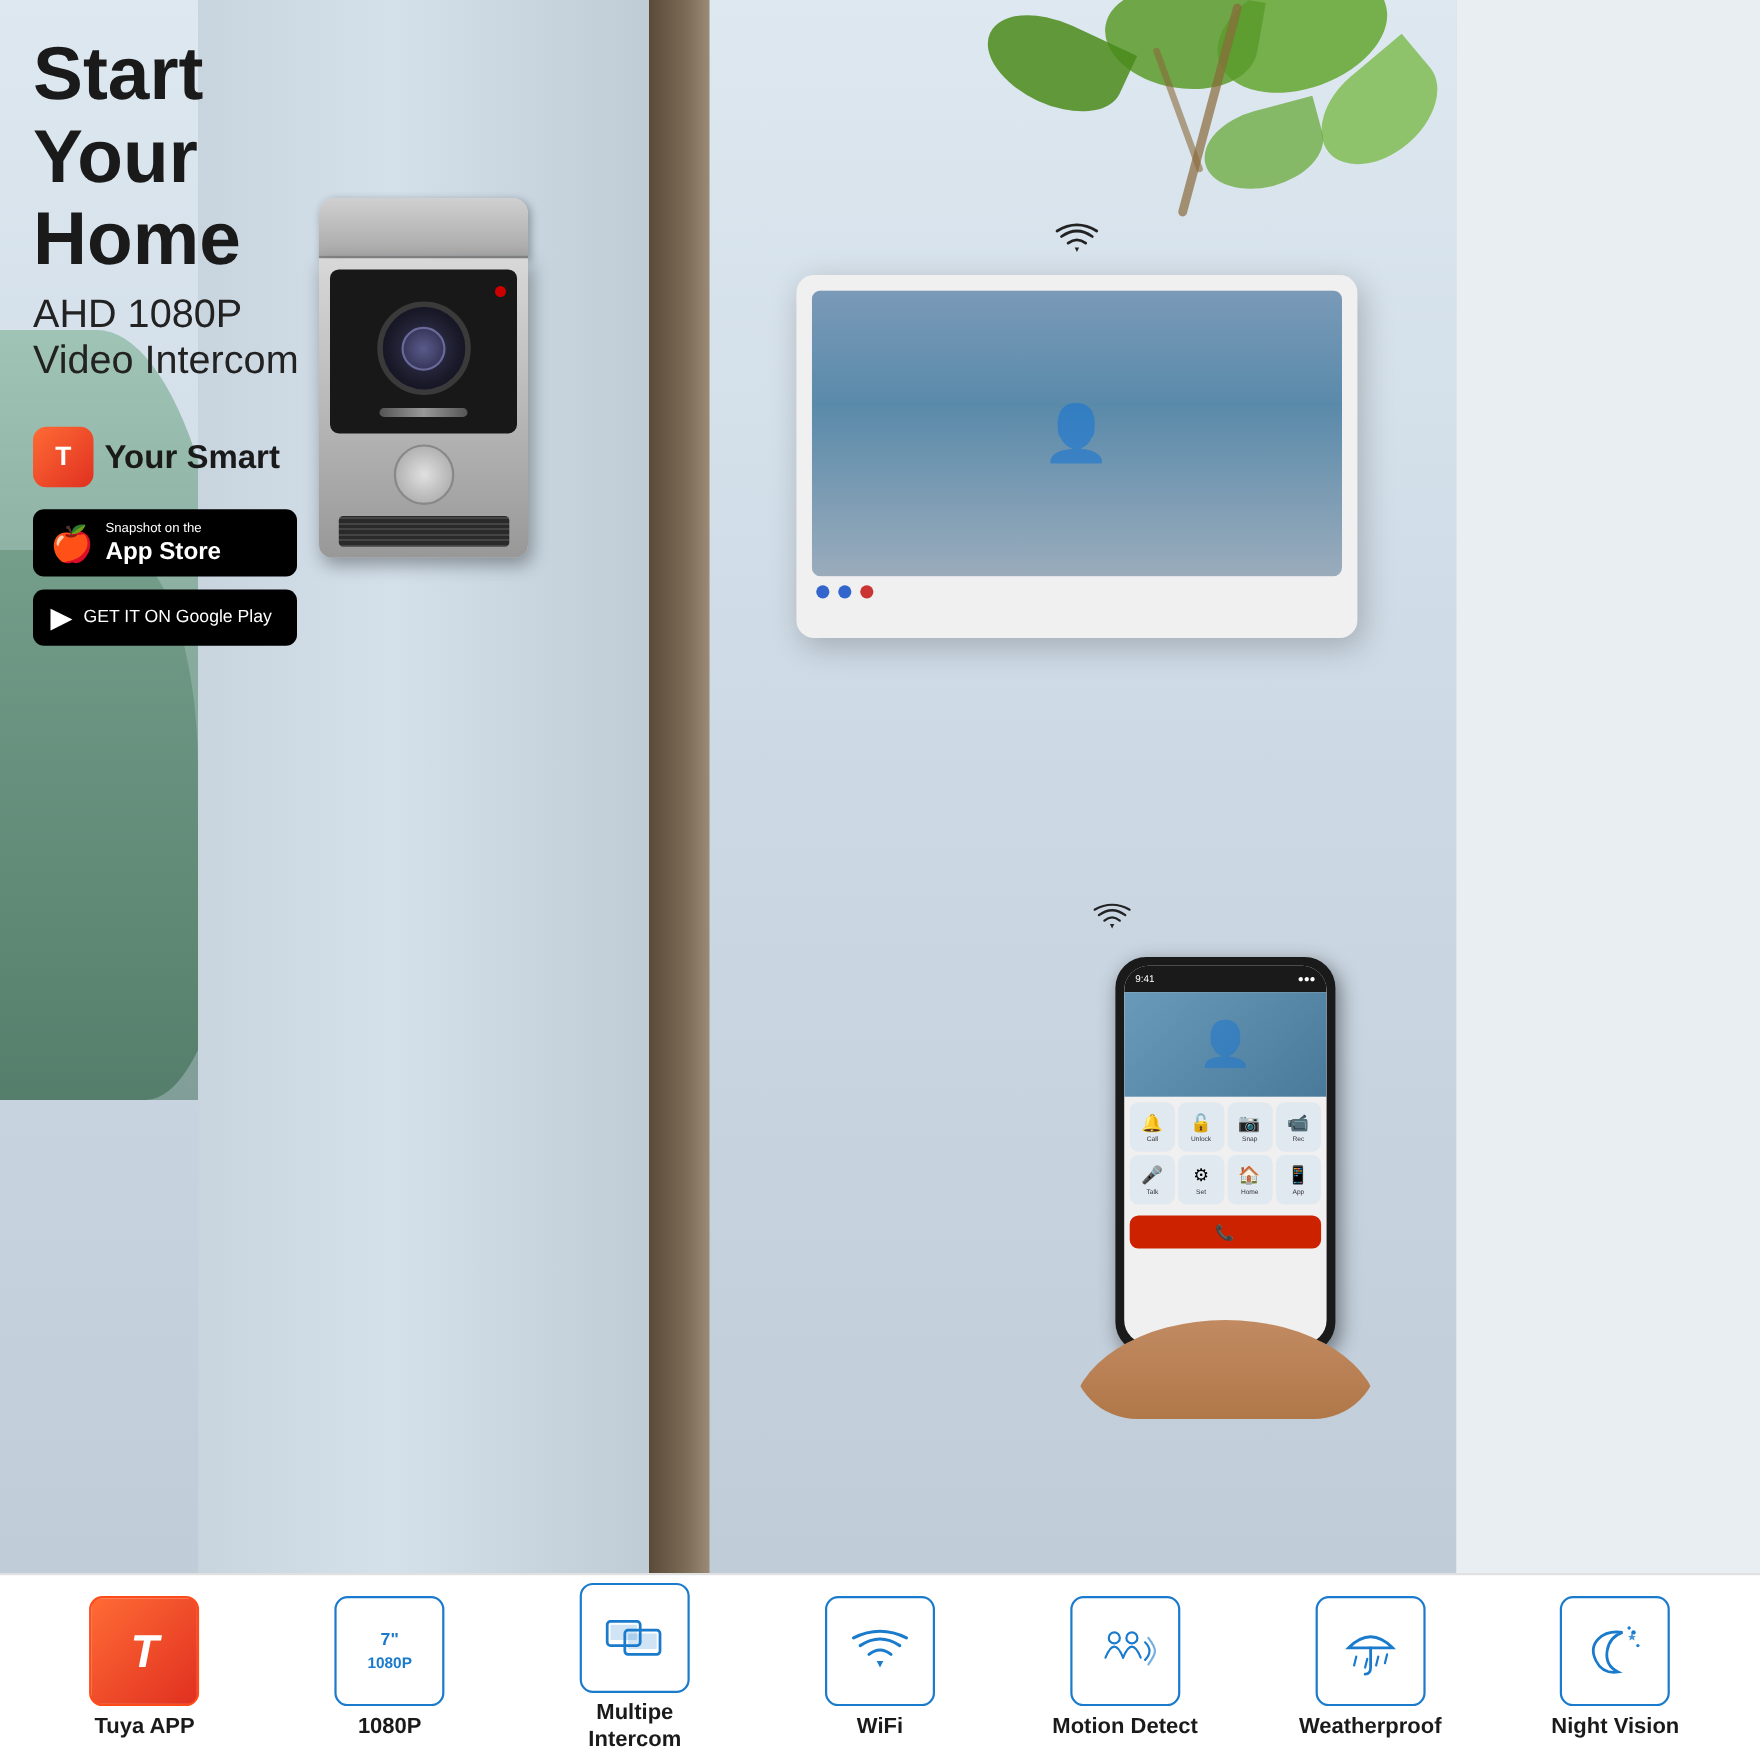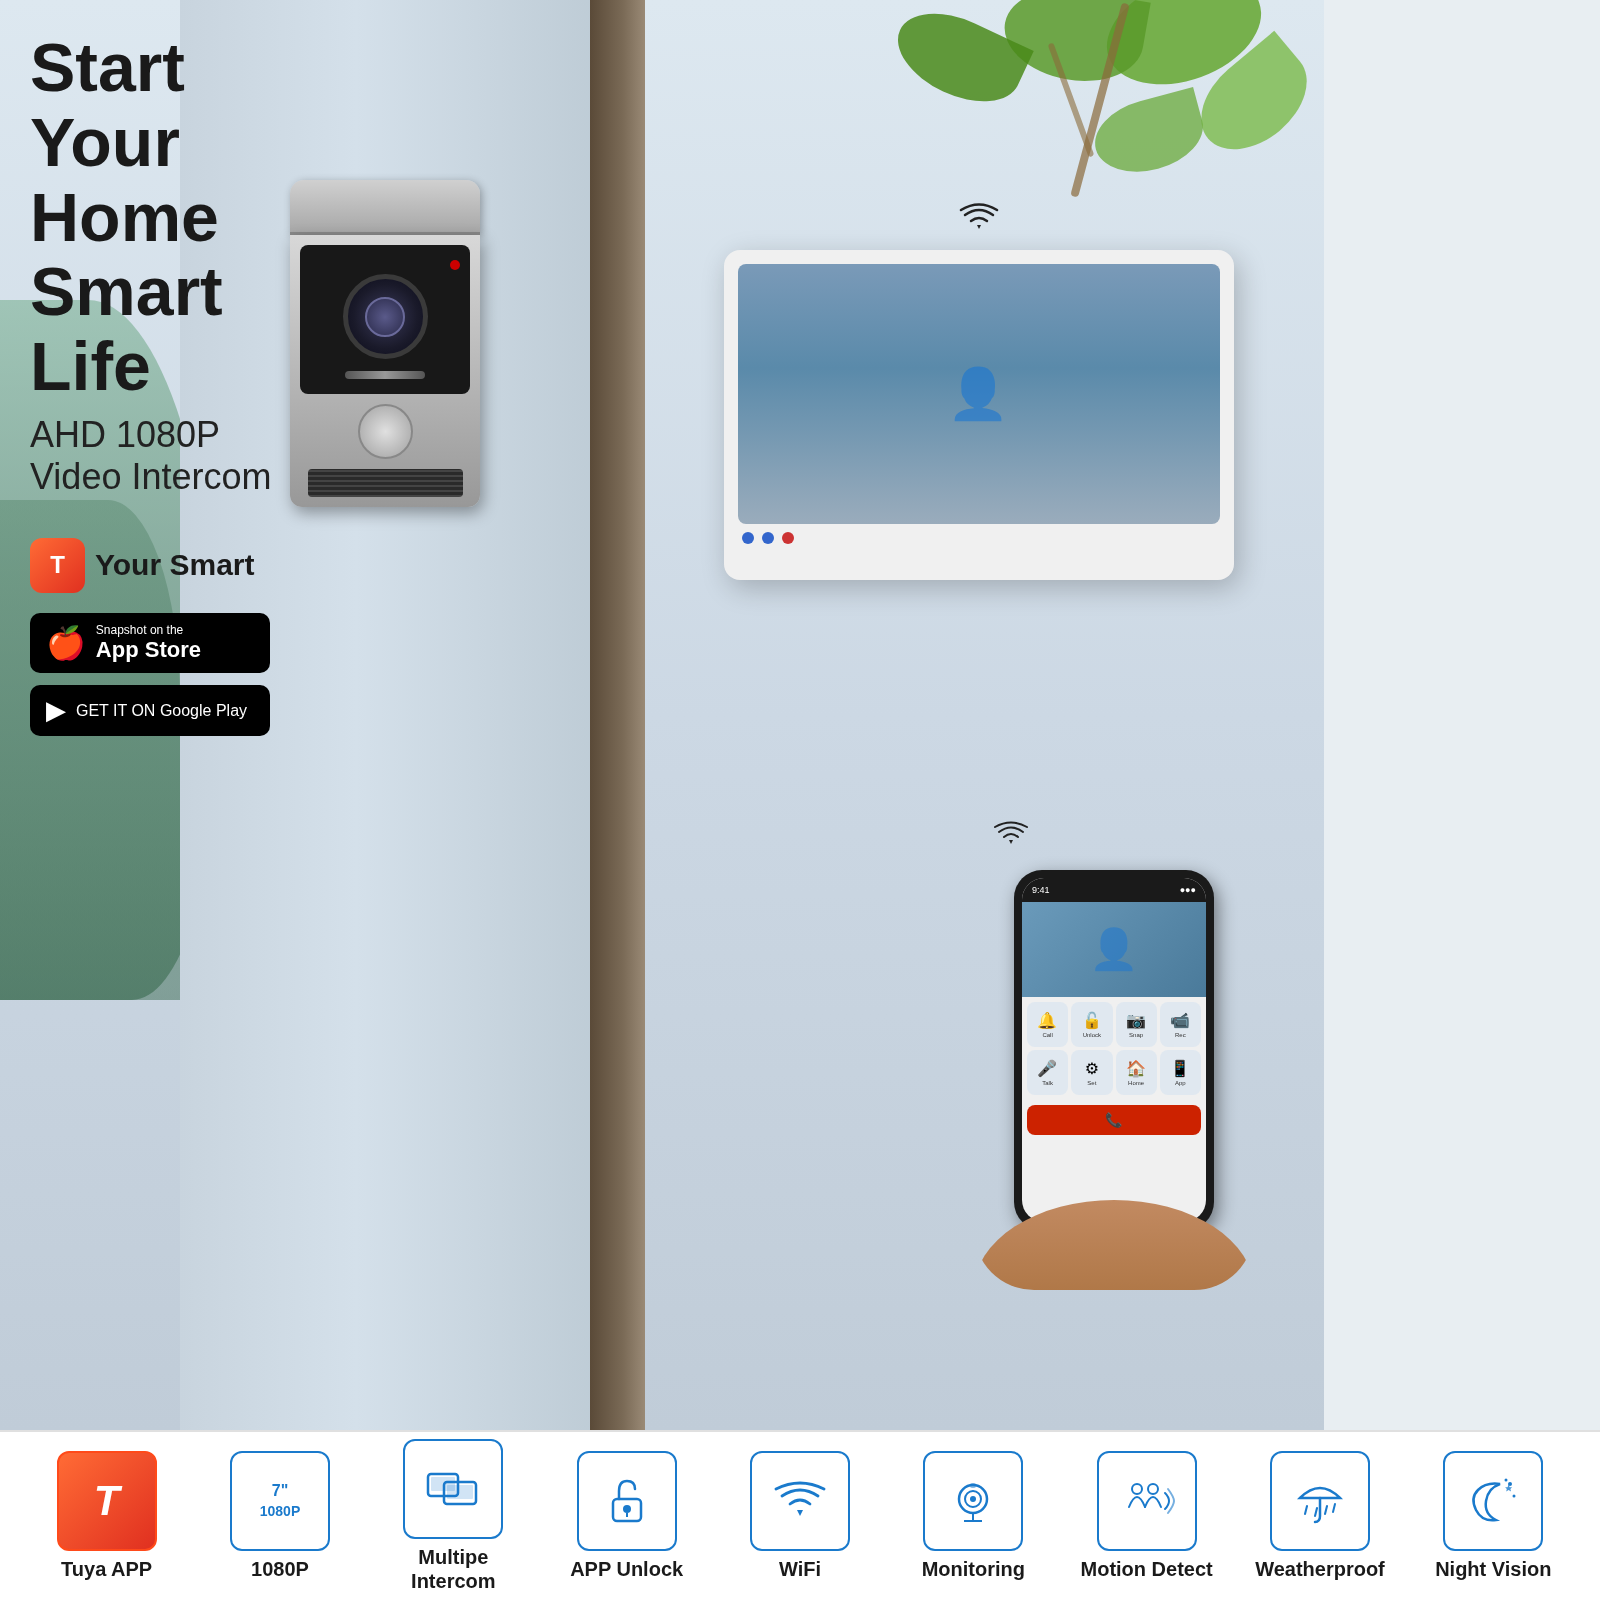--- a/index.html
+++ b/index.html
@@ -184,21 +184,20 @@
 
     <div style="position:absolute;right:120px;top:100px;width:110px;height:70px;background:#6aaa3a;border-radius:50% 0 50% 50%;transform:rotate(-15deg);opacity:0.75;"></div>
 
     <div style="position:absolute;right:220px;top:0;width:8px;height:200px;background:#8a6a3a;transform:rotate(15deg);border-radius:4px;opacity:0.7;"></div>
     <div style="position:absolute;right:250px;top:40px;width:6px;height:120px;background:#8a6a3a;transform:rotate(-20deg);border-radius:4px;opacity:0.6;"></div>
   </div>
 
   <div class="left-panel">
     <h1 class="headline">
       <span>Start Your Home</span><br>
-      <span>Smart Life</span>
     </h1>
     <p class="subheadline">AHD 1080P Video Intercom</p>
 
     <div class="tuya-badge">
       <div class="tuya-icon">
         <span style="color:white;font-weight:900;font-size:24px;">T</span>
       </div>
       <span class="tuya-text">Your Smart</span>
     </div>
 
@@ -367,58 +366,34 @@
       <svg width="55" height="42" viewBox="0 0 55 42">
         <rect x="2" y="6" width="30" height="22" rx="3" fill="none" stroke="#1a7acc" stroke-width="2.5"></rect>
         <rect x="5" y="9" width="24" height="14" rx="1" fill="#1a7acc" opacity="0.2"></rect>
         <rect x="18" y="14" width="32" height="22" rx="3" fill="none" stroke="#1a7acc" stroke-width="2.5"></rect>
         <rect x="21" y="17" width="26" height="14" rx="1" fill="#1a7acc" opacity="0.2"></rect>
       </svg>
     </div>
     <span class="feature-label">Multipe Intercom</span>
   </div>
 
-  <div class="feature-item">
-    <div class="feature-icon-box">
-      <svg width="44" height="52" viewBox="0 0 44 52">
-        <rect x="8" y="24" width="28" height="22" rx="4" fill="none" stroke="#1a7acc" stroke-width="2.5"></rect>
-        <path d="M14 24 L14 16 Q14 6 22 6 Q30 6 30 14" stroke="#1a7acc" fill="none" stroke-width="2.5" stroke-linecap="round"></path>
-        <circle cx="22" cy="34" r="4" fill="#1a7acc"></circle>
-        <line x1="22" y1="38" x2="22" y2="42" stroke="#1a7acc" stroke-width="2"></line>
-      </svg>
-    </div>
-    <span class="feature-label">APP Unlock</span>
-  </div>
 
 
   <div class="feature-item">
     <div class="feature-icon-box">
       <svg width="52" height="42" viewBox="0 0 52 42">
         <path d="M26 36 L29 30 L23 30 Z" fill="#1a7acc"></path>
         <path d="M16 24 Q26 16 36 24" stroke="#1a7acc" fill="none" stroke-width="2.8" stroke-linecap="round"></path>
         <path d="M8 16 Q26 4 44 16" stroke="#1a7acc" fill="none" stroke-width="2.8" stroke-linecap="round"></path>
         <path d="M2 9 Q26 -3 50 9" stroke="#1a7acc" fill="none" stroke-width="2.8" stroke-linecap="round"></path>
       </svg>
     </div>
     <span class="feature-label">WiFi</span>
   </div>
 
-  <div class="feature-item">
-    <div class="feature-icon-box">
-      <svg width="50" height="48" viewBox="0 0 50 48">
-        <circle cx="25" cy="22" r="14" fill="none" stroke="#1a7acc" stroke-width="2.5"></circle>
-        <circle cx="25" cy="22" r="8" fill="none" stroke="#1a7acc" stroke-width="2"></circle>
-        <circle cx="25" cy="22" r="3" fill="#1a7acc"></circle>
-        <rect x="22" y="6" width="6" height="5" rx="2" fill="#1a7acc" opacity="0.5"></rect>
-        <line x1="25" y1="36" x2="25" y2="44" stroke="#1a7acc" stroke-width="2"></line>
-        <line x1="16" y1="44" x2="34" y2="44" stroke="#1a7acc" stroke-width="2"></line>
-      </svg>
-    </div>
-    <span class="feature-label">Monitoring</span>
-  </div>
 
   <div class="feature-item">
     <div class="feature-icon-box">
       <svg width="56" height="44" viewBox="0 0 56 44">
 
         <circle cx="18" cy="10" r="5" fill="none" stroke="#1a7acc" stroke-width="2"></circle>
         <path d="M10 28 Q14 18 18 18 Q22 18 26 28" fill="none" stroke="#1a7acc" stroke-width="2" stroke-linecap="round"></path>
         <circle cx="34" cy="10" r="5" fill="none" stroke="#1a7acc" stroke-width="2"></circle>
         <path d="M26 28 Q30 18 34 18 Q38 18 42 28" fill="none" stroke="#1a7acc" stroke-width="2" stroke-linecap="round"></path>
 

